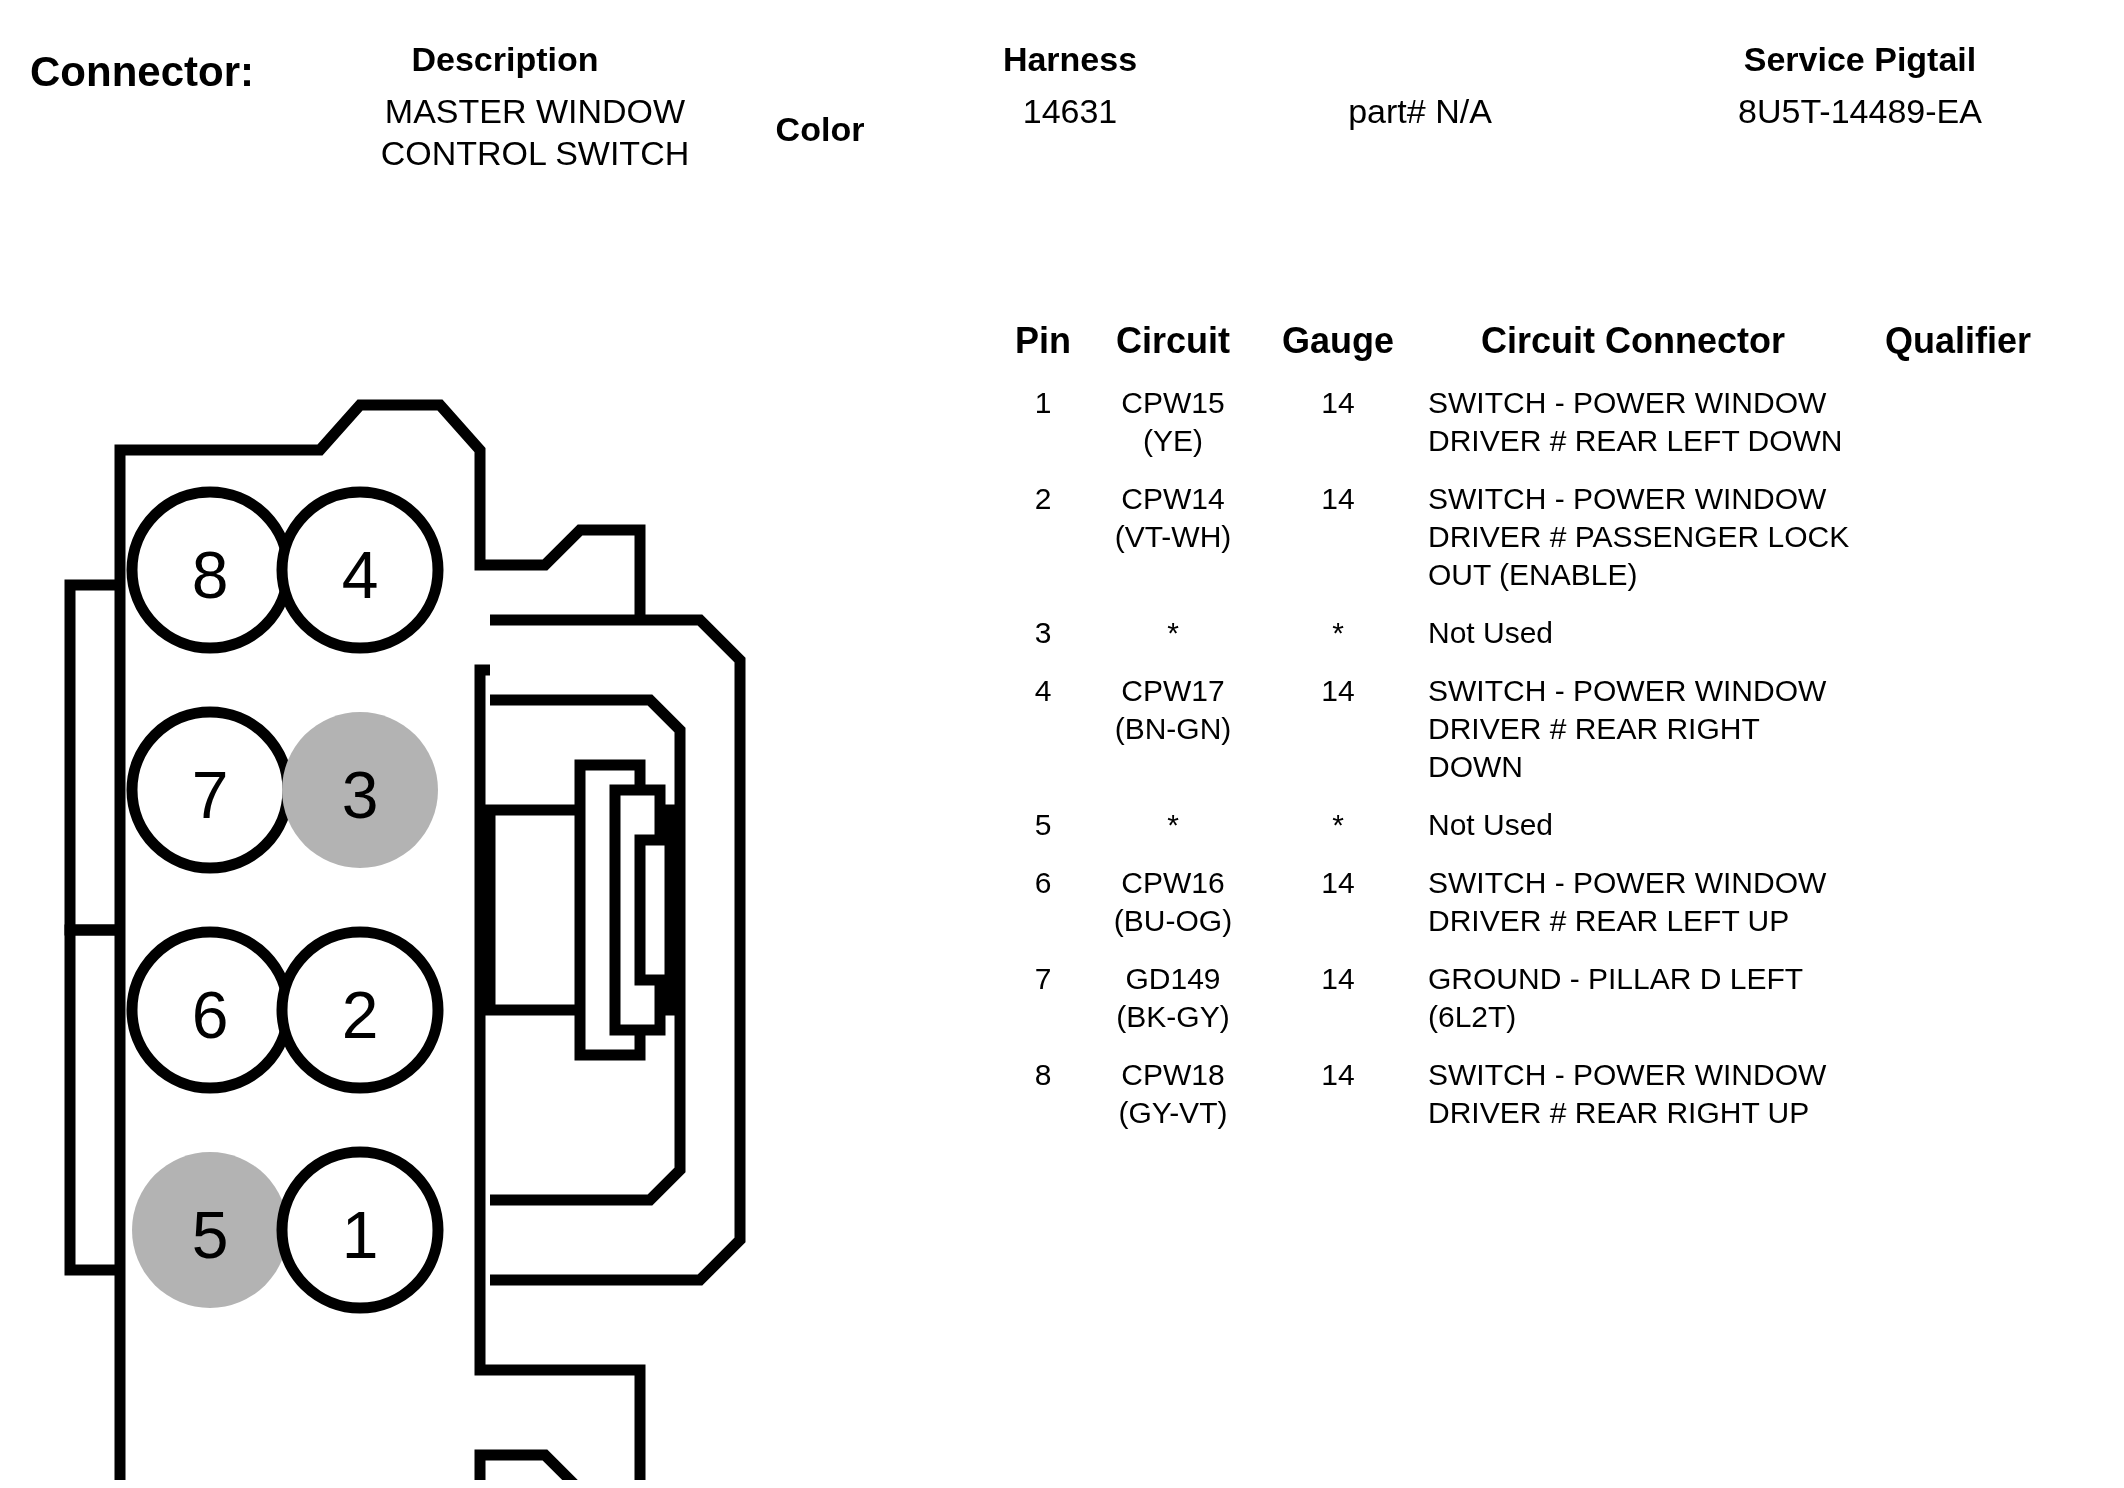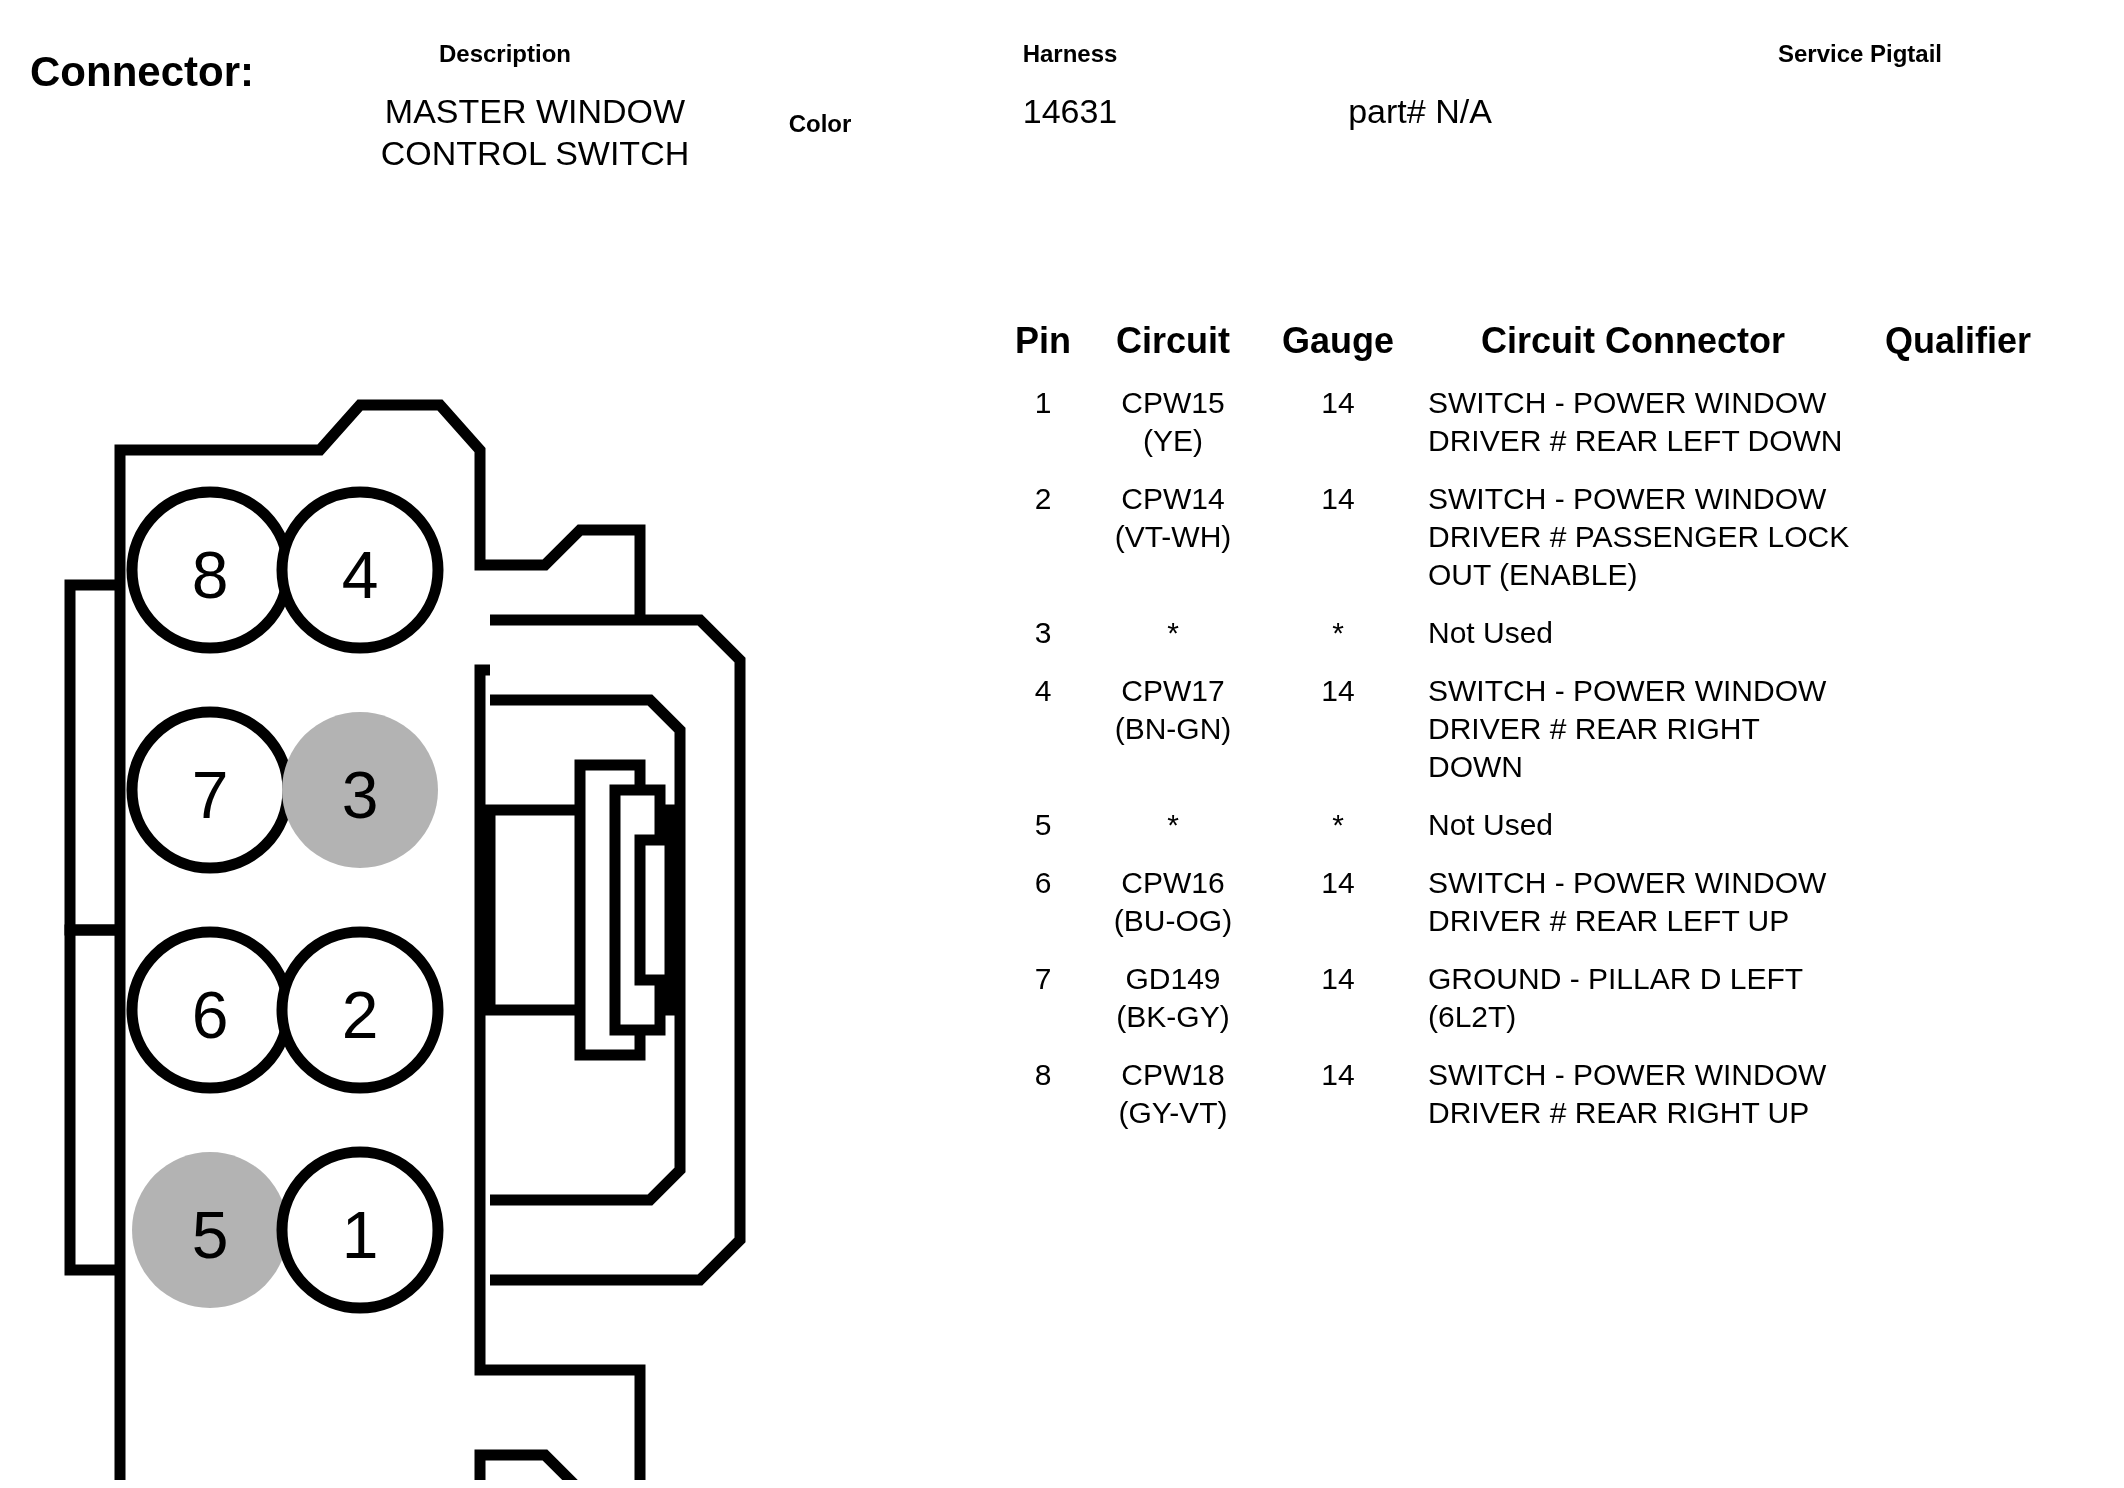--- a/index.html
+++ b/index.html
@@ -20,21 +20,21 @@
   #header {
     position: absolute;
     left: 0;
     top: 0;
     width: 2124px;
     height: 250px;
   }
   .hdr-label {
     position: absolute;
     font-weight: bold;
-    font-size: 24px;
+    font-size: 34px;
     text-align: center;
     white-space: nowrap;
   }
   .hdr-value {
     position: absolute;
     font-size: 34px;
     text-align: center;
     line-height: 42px;
   }
 
@@ -108,20 +108,21 @@
 
   <div class="hdr-label" style="left:740px; top:110px; width:160px;">Color</div>
   <div class="hdr-value" style="left:740px; top:160px; width:160px;"></div>
 
   <div class="hdr-label" style="left:930px; top:40px; width:280px;">Harness</div>
   <div class="hdr-value" style="left:930px; top:90px; width:280px;">14631</div>
 
   <div class="hdr-value" style="left:1250px; top:90px; width:340px;">part# N/A</div>
 
   <div class="hdr-label" style="left:1640px; top:40px; width:440px;">Service Pigtail</div>
+  <div class="hdr-value" style="left:1640px; top:90px; width:440px;">8U5T-14489-EA</div>
 </div>
 
 <div id="connector-drawing">
   <svg width="1060" height="1110" viewBox="0 0 1060 1110" xmlns="http://www.w3.org/2000/svg">
     <g fill="none" stroke="#000000" stroke-width="11" stroke-linejoin="miter" stroke-linecap="butt">
 
       <path d="M 80,215 L 30,215 L 30,560 L 80,560"></path>
       <path d="M 80,560 L 30,560 L 30,900 L 80,900"></path>
 
       <path d="M 80,80 L 280,80 L 320,35 L 400,35 L 440,80 L 440,195

